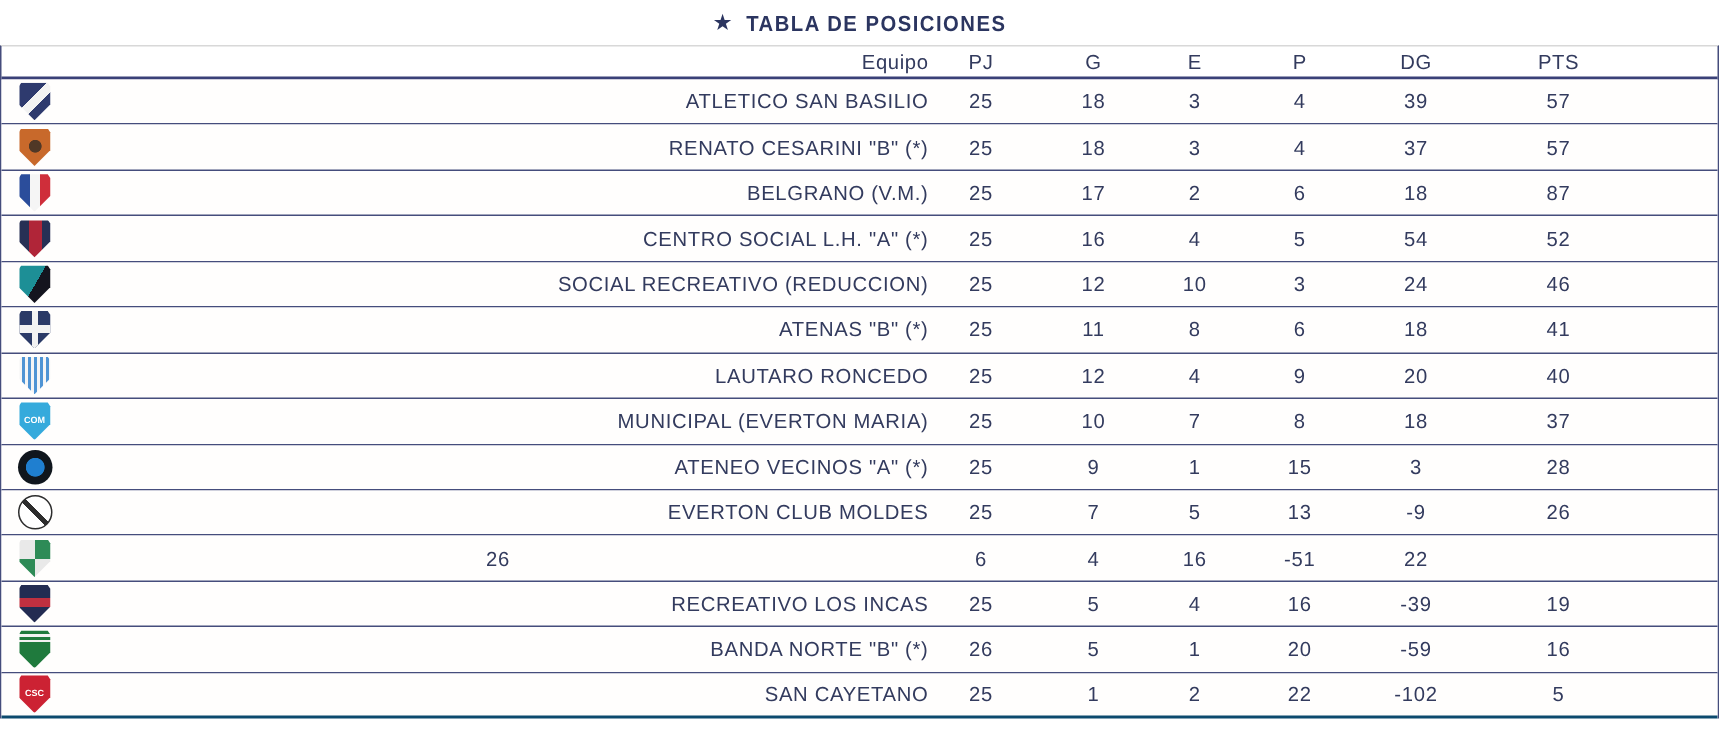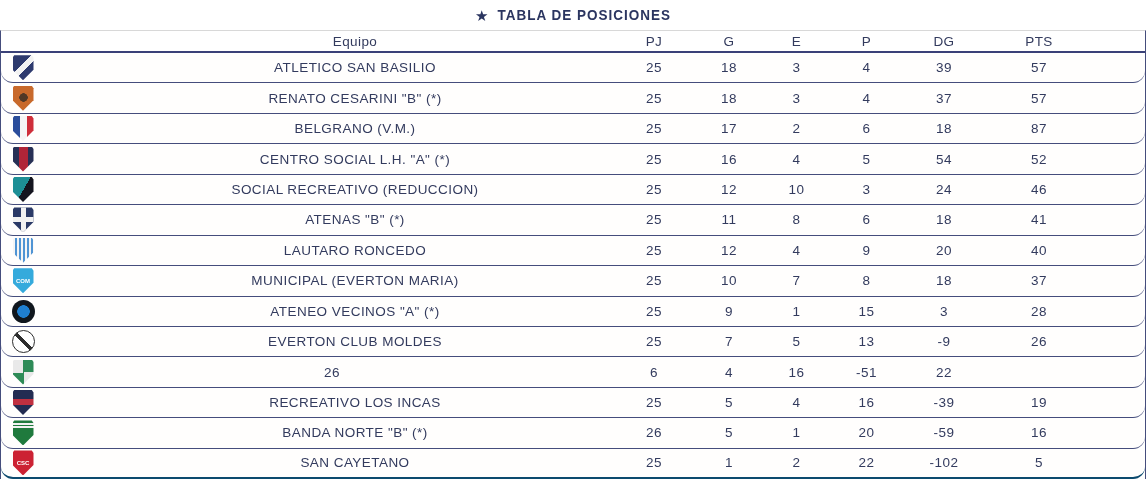--- a/index.html
+++ b/index.html
@@ -35,24 +35,23 @@
   .t-head{
     height:22px;
     border-bottom:2px solid #3a4178;
     font-size:13.5px;letter-spacing:.4px;
   }
   .t-body .t-row{
     height:30.45px;
     border-bottom:1px solid #454d7c;
     font-size:13.5px;letter-spacing:.45px;
     background:#fffefd;
-    border-radius:12px;
   }
   .t-body .t-row:last-child{border-bottom:2px solid #0c4a6e;}
-  .cell-name{padding-left:46px;text-align:center;}
+  .cell-name{padding-left:46px;text-align:right;}
   .cell-num{text-align:center;}
   .cell-logo{display:flex;align-items:center;justify-content:center;}
   
   .crest{
     width:21px;height:25px;
     display:flex;align-items:center;justify-content:center;
     font-size:6px;font-weight:bold;color:#fff;letter-spacing:0;
     text-align:center;line-height:1;
   }
   .crest.shield{clip-path:polygon(8% 0,92% 0,100% 10%,100% 58%,50% 100%,0 58%,0 10%);}

